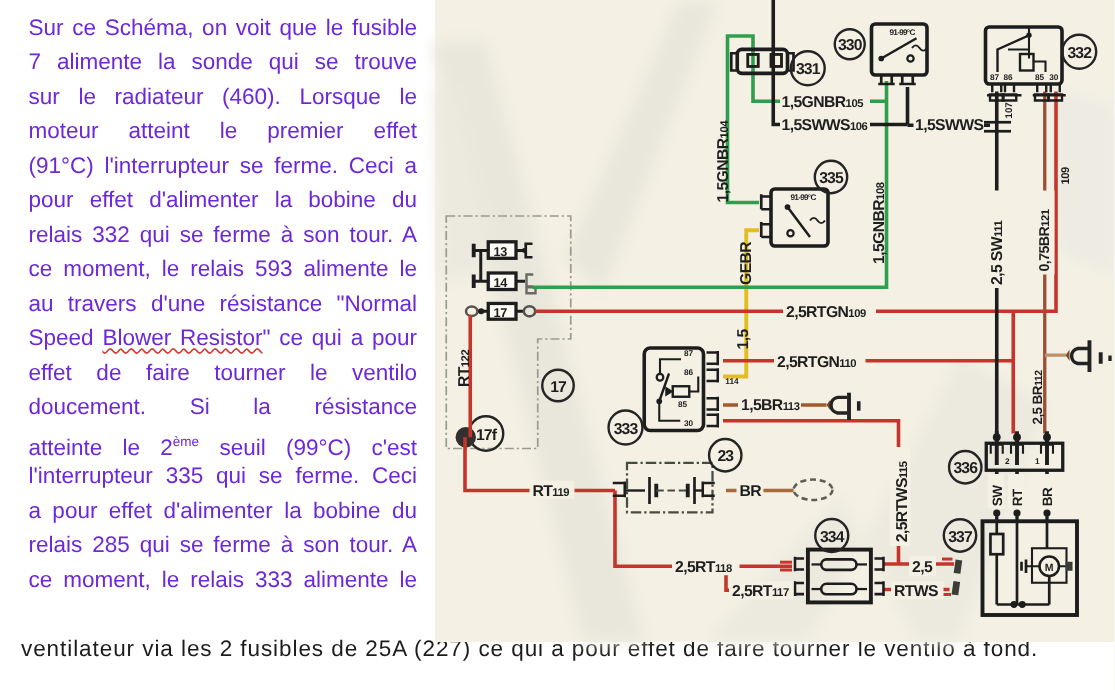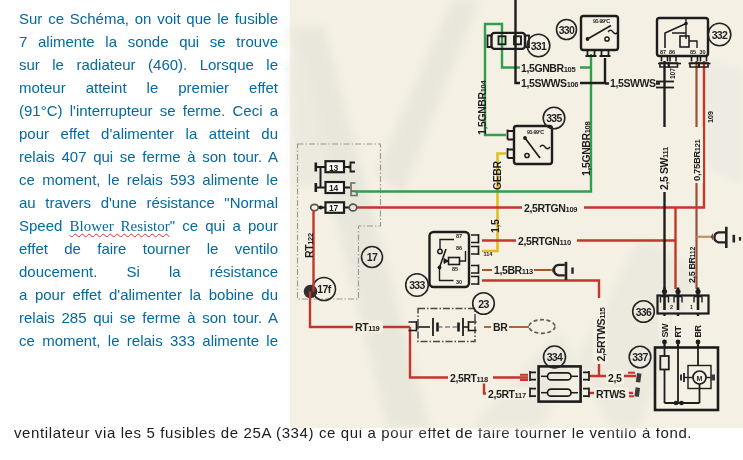--- a/index.html
+++ b/index.html
@@ -1,45 +1,47 @@
 <!DOCTYPE html>
 <html><head>
 <meta charset="utf-8">
 <style>
 html,body{margin:0;padding:0;}
 body{width:743px;height:460px;position:relative;background:#ffffff;font-family:"Liberation Sans",sans-serif;overflow:hidden;}
-#col{position:absolute;left:19px;top:6.5px;width:259px;color:#0369a1;}
+#col{position:absolute;left:19px;top:6.5px;width:259px;color:#6d28d9;}
 #col .ln{font-size:15px;line-height:23px;height:23px;white-space:nowrap;text-align:justify;text-align-last:justify;}
 #last{position:absolute;left:14px;top:421px;width:729px;font-size:15px;line-height:23px;color:#1c1c1c;white-space:nowrap;letter-spacing:0.62px;}
-.wavy{text-decoration:underline;text-decoration-style:wavy;text-decoration-color:#d03a2f;text-decoration-thickness:1px;text-underline-offset:2px;font-family:Liberation Serif, serif;}
+.wavy{text-decoration:underline;text-decoration-style:wavy;text-decoration-color:#d03a2f;text-decoration-thickness:1px;text-underline-offset:2px;}
 sup{font-size:9px;}
 #diag{position:absolute;left:0;top:0;}
 </style>
 </head>
 <body>
 
 <div id="col">
 <div class="ln">Sur ce Schéma, on voit que le fusible</div>
 <div class="ln">7 alimente la sonde qui se trouve</div>
 <div class="ln">sur le radiateur (460). Lorsque le</div>
 <div class="ln">moteur atteint le premier effet</div>
 <div class="ln">(91°C) l'interrupteur se ferme. Ceci a</div>
-<div class="ln">pour effet d'alimenter la atteint du</div>
-<div class="ln">relais 407 qui se ferme à son tour. A</div>
+<div class="ln">pour effet d'alimenter la bobine du</div>
+<div class="ln">relais 332 qui se ferme à son tour. A</div>
 <div class="ln">ce moment, le relais 593 alimente le</div>
 <div class="ln">au travers d'une résistance "Normal</div>
 <div class="ln">Speed <span class="wavy">Blower Resistor</span>" ce qui a pour</div>
 <div class="ln">effet de faire tourner le ventilo</div>
 <div class="ln">doucement. Si la résistance</div>
+<div class="ln">atteinte le 2<sup>ème</sup> seuil (99°C) c'est</div>
+<div class="ln">l'interrupteur 335 qui se ferme. Ceci</div>
 <div class="ln">a pour effet d'alimenter la bobine du</div>
 <div class="ln">relais 285 qui se ferme à son tour. A</div>
 <div class="ln">ce moment, le relais 333 alimente le</div>
 </div>
 
-<div id="last">ventilateur via les 5 fusibles de 25A (334) ce qui a pour effet de faire tourner le ventilo à fond.</div>
+<div id="last">ventilateur via les 2 fusibles de 25A (227) ce qui a pour effet de faire tourner le ventilo à fond.</div>
 <svg id="diag" width="743" height="460" viewBox="0 0 743 460">
 <defs>
 <filter id="wblur" x="-20%" y="-20%" width="140%" height="140%">
         <feGaussianBlur stdDeviation="5"></feGaussianBlur>
       </filter>
 <style>
 text{font-family:"Liberation Sans",sans-serif;fill:#1e1e1e;}
 .lb{font-size:10.5px;font-weight:bold;letter-spacing:-0.4px;}
 .sm{font-size:7.5px;font-weight:bold;letter-spacing:-0.3px;}
 .tn{font-size:5.5px;font-weight:bold;}

